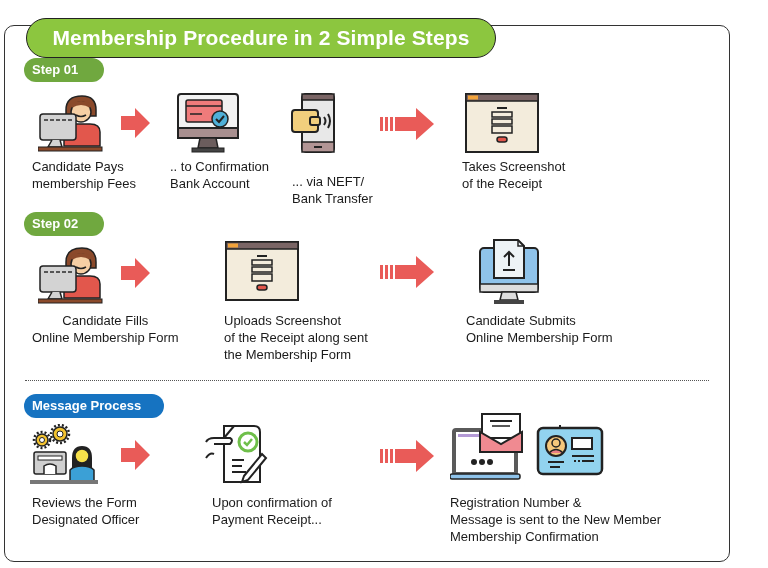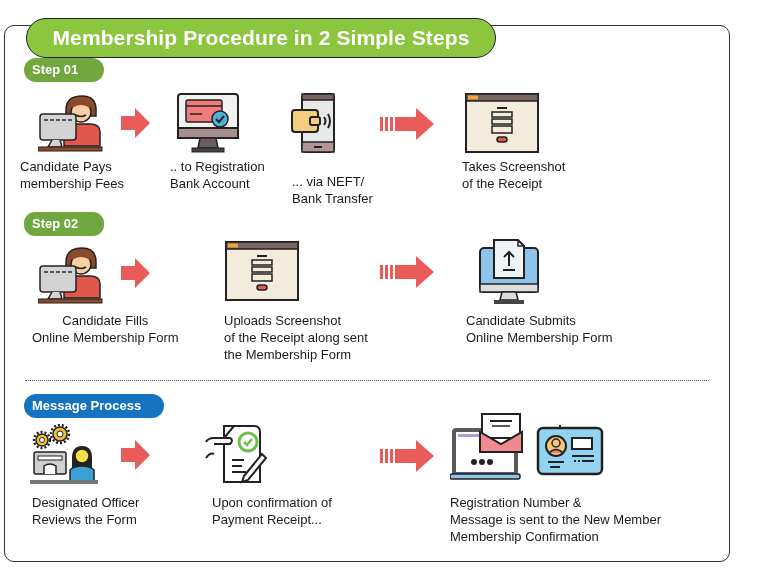--- a/index.html
+++ b/index.html
@@ -72,38 +72,38 @@
   <rect x="2" y="2" width="72" height="58" fill="#f3ecdc" stroke="#222" stroke-width="2"></rect>
   <rect x="2" y="2" width="72" height="7" fill="#7a6565" stroke="#222" stroke-width="1.5"></rect>
   <rect x="4" y="3.5" width="10" height="4" fill="#f2a33a"></rect>
   <line x1="33" y1="16" x2="43" y2="16" stroke="#222" stroke-width="2"></line>
   <rect x="28" y="20" width="20" height="5" fill="#f3ecdc" stroke="#222" stroke-width="1.5"></rect>
   <rect x="28" y="27" width="20" height="5" fill="#f3ecdc" stroke="#222" stroke-width="1.5"></rect>
   <rect x="28" y="34" width="20" height="7" fill="#f3ecdc" stroke="#222" stroke-width="1.5"></rect>
   <rect x="33" y="45" width="10" height="5" rx="2.5" fill="#e2574c" stroke="#222" stroke-width="1.5"></rect>
 </svg>
 
-<div class="label" style="left:20px;top:158px;">
+<div class="label" style="left:32px;top:158px;">
   <div>Candidate Pays</div>
   <div>membership Fees</div>
 </div>
 <div class="label" style="left:170px;top:158px;">
-  <div>.. to Registration</div>
+  <div>.. to Confirmation</div>
   <div>Bank Account</div>
 </div>
 <div class="label" style="left:292px;top:173px;">
   <div>... via NEFT/</div>
   <div>Bank Transfer</div>
 </div>
 <div class="label" style="left:462px;top:158px;">
   <div>Takes Screenshot</div>
   <div>of the Receipt</div>
 </div>
 
-<div class="badge green" style="left:24px;top:212px;width:80px;border-radius:11px;">Step 02</div>
+<div class="badge green" style="left:24px;top:212px;width:80px;">Step 02</div>
 
 <svg class="icon" style="left:38px;top:242px;" width="66" height="62" viewBox="0 0 66 62">
   <path d="M28 20 Q28 6 44 6 Q58 6 58 20 L58 26 L28 26 Z" fill="#8b4a2b" stroke="#222" stroke-width="1.5"></path>
   <circle cx="43" cy="22" r="10" fill="#f6cfa4" stroke="#222" stroke-width="1.5"></circle>
   <path d="M33 16 Q43 10 53 16" fill="none" stroke="#8b4a2b" stroke-width="4"></path>
   <path d="M38 25 Q43 28 48 25" fill="none" stroke="#222" stroke-width="1.5"></path>
   <path d="M26 56 L26 42 Q26 34 36 34 L52 34 Q62 34 62 42 L62 56 Z" fill="#e2574c" stroke="#222" stroke-width="1.5"></path>
   <rect x="2" y="24" width="36" height="26" rx="3" fill="#d3d3d3" stroke="#222" stroke-width="1.5"></rect>
   <line x1="6" y1="30" x2="34" y2="30" stroke="#555" stroke-width="2" stroke-dasharray="4 2"></line>
   <path d="M14 50 L10 57 L24 57 L22 50" fill="#d3d3d3" stroke="#222" stroke-width="1.5"></path>
@@ -228,22 +228,22 @@
   <path d="M13 29 Q20 22 27 29" fill="#e97e84" stroke="#222" stroke-width="1.5"></path>
   <rect x="36" y="14" width="20" height="11" fill="#fff" stroke="#222" stroke-width="2"></rect>
   <line x1="36" y1="32" x2="58" y2="32" stroke="#222" stroke-width="2"></line>
   <line x1="12" y1="38" x2="28" y2="38" stroke="#222" stroke-width="2"></line>
   <line x1="14" y1="43" x2="24" y2="43" stroke="#222" stroke-width="2"></line>
   <line x1="38" y1="37" x2="44" y2="37" stroke="#222" stroke-width="2" stroke-dasharray="2 2"></line>
   <line x1="46" y1="37" x2="58" y2="37" stroke="#222" stroke-width="2"></line>
 </svg>
 
 <div class="label" style="left:32px;top:494px;">
+  <div>Reviews the Form</div>
   <div>Designated Officer</div>
-  <div>Reviews the Form</div>
 </div>
 <div class="label" style="left:212px;top:494px;">
   <div>Upon confirmation of</div>
   <div>Payment Receipt...</div>
 </div>
 <div class="label" style="left:450px;top:494px;">
   <div>Registration Number &amp;</div>
   <div>Message is sent to the New Member</div>
   <div>Membership Confirmation</div>
 </div>

